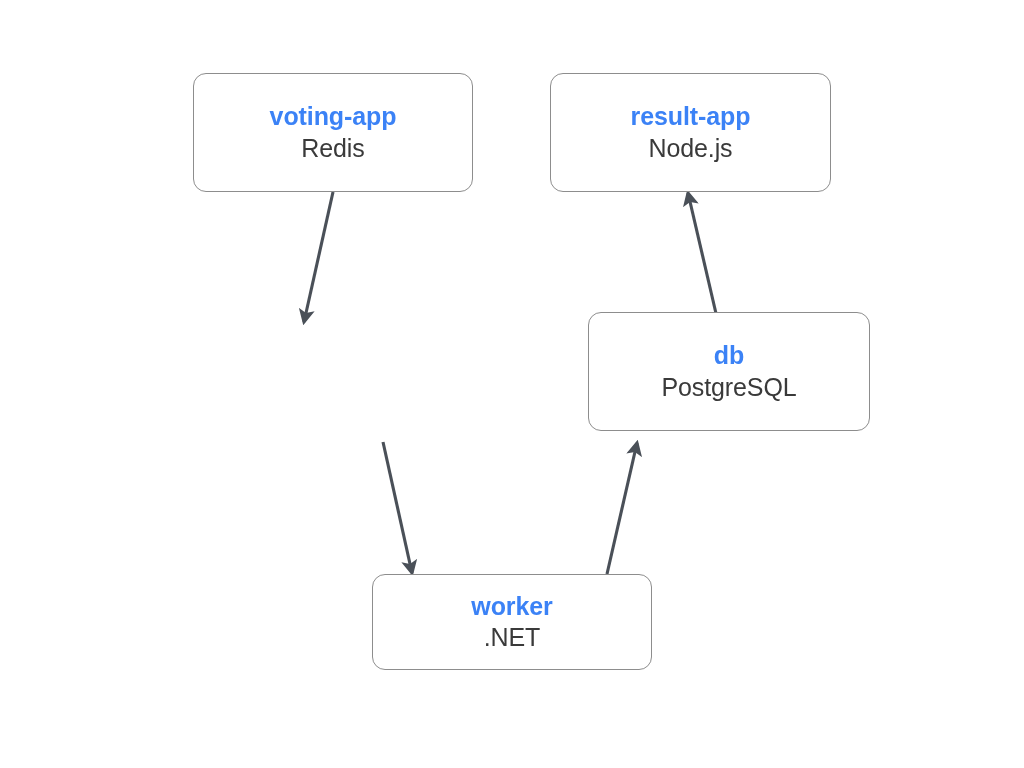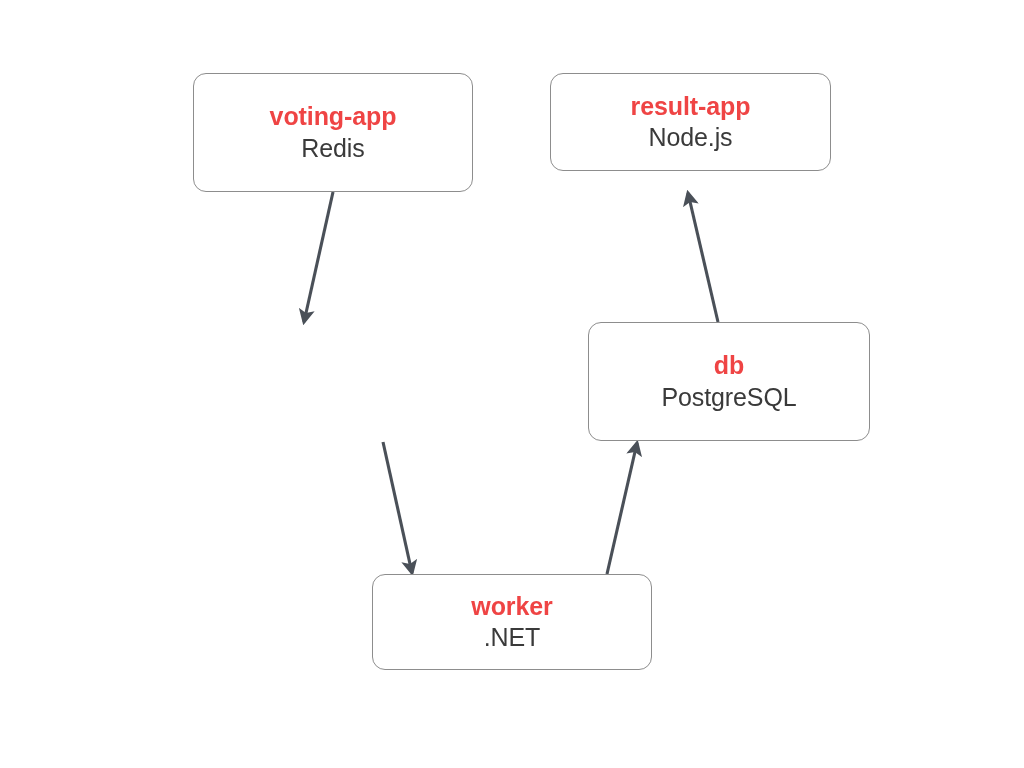--- a/index.html
+++ b/index.html
@@ -36,21 +36,21 @@
     border-radius: 13px;
     display: flex;
     flex-direction: column;
     align-items: center;
     justify-content: center;
     z-index: 2;
   }
   .node-title {
     font-size: 25px;
     font-weight: bold;
-    color: #ef4444;
+    color: #3b82f6;
     line-height: 1.18;
     letter-spacing: -0.1px;
     white-space: nowrap;
   }
   .node-subtitle {
     font-size: 25px;
     font-weight: normal;
     color: #3a3a3a;
     line-height: 1.18;
     letter-spacing: -0.1px;
@@ -77,27 +77,27 @@
     <line x1="607" y1="574" x2="637" y2="443" stroke="#4a5058" stroke-width="3.1" stroke-linecap="butt" marker-end="url(#arrowhead)"></line>
 
     <line x1="718" y1="322" x2="688" y2="193" stroke="#4a5058" stroke-width="3.1" stroke-linecap="butt" marker-end="url(#arrowhead)"></line>
   </svg>
 
   <div class="node" style="left:193px; top:73px; width:280px; height:119px;">
     <div class="node-title">voting-app</div>
     <div class="node-subtitle">Redis</div>
   </div>
 
-  <div class="node" style="left:550px; top:73px; width:281px; height:98px;align-items:center;">
+  <div class="node" style="left:550px; top:73px; width:281px; height:119px;align-items:center;">
     <div class="node-title">result-app</div>
     <div class="node-subtitle">Node.js</div>
   </div>
 
 
-  <div class="node" style="left:588px; top:322px; width:282px; height:119px;">
+  <div class="node" style="left:588px; top:312px; width:282px; height:119px;">
     <div class="node-title">db</div>
     <div class="node-subtitle">PostgreSQL</div>
   </div>
 
   <div class="node" style="left:372px; top:574px; width:280px; height:96px;">
     <div class="node-title">worker</div>
     <div class="node-subtitle">.NET</div>
   </div>
 
 </div>

